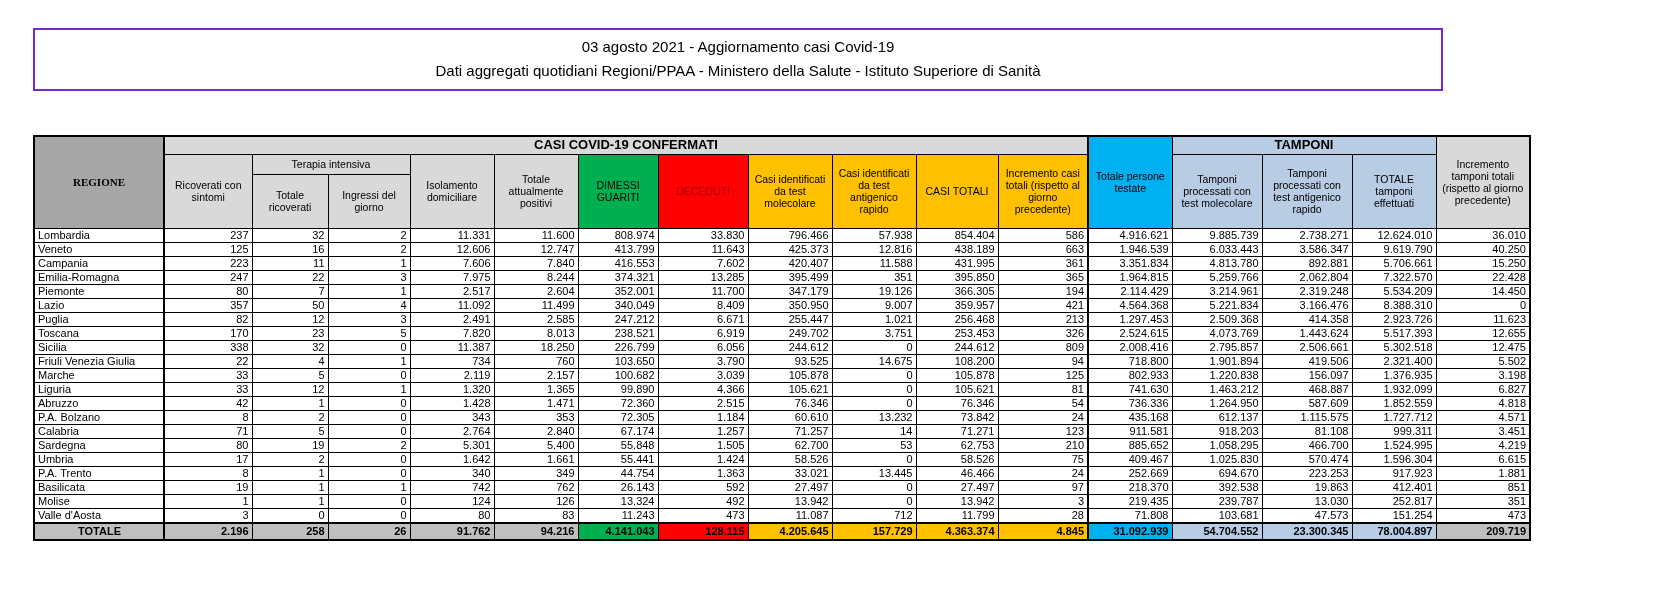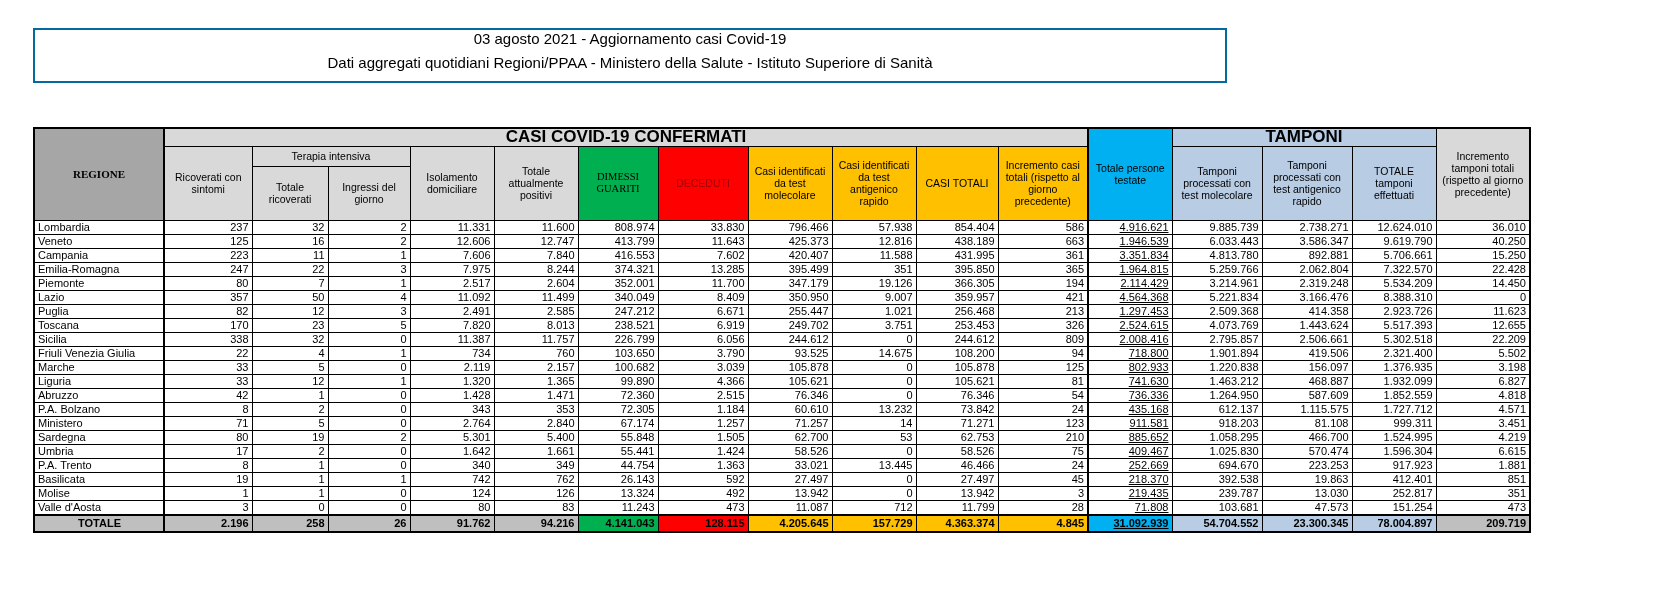--- a/index.html
+++ b/index.html
@@ -5,55 +5,55 @@
   html, body { margin:0; padding:0; background:#ffffff; }
   body {
     width:1676px; height:594px;
     font-family:"Liberation Sans", sans-serif;
     color:#000;
   }
   .page { padding:28px 0 0 33px; }
 
   
   .title-box {
-    width:1194px; border:2px solid #0369a1; box-sizing:border-box;
-    text-align:center; padding:0 0 10px 0;
+    width:1410px; border:2px solid #6d28d9; box-sizing:border-box;
+    text-align:center; padding:8px 0 10px 0;
   }
   .title-box .line1 { font-size:15px; }
   .title-box .line2 { font-size:15px; margin-top:7px; }
 
   
   table.covid {
     margin-top:44px;
     border-collapse:collapse; table-layout:fixed;
     border:2px solid #000;
     font-size:11px;
   }
   .covid th, .covid td {
     border:1px solid #000;
     overflow:hidden; box-sizing:border-box;
     padding:0 2px;
   }
   .covid th { font-weight:normal; text-align:center; vertical-align:middle; line-height:12px; font-size:10.5px; }
-  .covid .band { font-weight:bold; font-size:17px; }
+  .covid .band { font-weight:bold; font-size:13px; }
   .covid th.regione { background:var(--header_gray_dark); font-weight:bold; font-size:11px; border-right-width:2px;font-family:Liberation Serif, serif; }
   .covid .hgray   { background:var(--header_gray); }
-  .covid .hgreen  { background:var(--green);font-family:Liberation Serif, serif; }
+  .covid .hgreen  { background:var(--green); }
   .covid .hred    { background:var(--red); color:var(--deceduti_text); }
   .covid .horange { background:var(--orange); }
   .covid .hcyan   { background:var(--cyan); border-left-width:2px; }
   .covid .hblue   { background:var(--light_blue); }
   .covid tr.r1 { height:18px; }
   .covid tr.r2 { height:20px; }
   .covid tr.r3 { height:54px; }
 
   .covid tbody td { height:14px; line-height:13px; background:#fff; }
   .covid tbody td.region { text-align:left; padding-left:3px; border-right-width:2px; }
   .covid tbody td.num { text-align:right; padding-right:3px; }
-  .covid tbody td.thickleft { border-left-width:2px;text-decoration:underline; }
+  .covid tbody td.thickleft { border-left-width:2px; }
 
   .covid tr.totale td { font-weight:bold; border-top-width:2px; height:17px; }
   .covid tr.totale td.region { text-align:center; }
   .covid tr.totale .tgray   { background:var(--totale_gray); }
   .covid tr.totale .tgreen  { background:var(--green); }
   .covid tr.totale .tred    { background:var(--red); }
   .covid tr.totale .torange { background:var(--orange); }
   .covid tr.totale .tcyan   { background:var(--cyan);margin-top:12px; }
   .covid tr.totale .tblue   { background:var(--light_blue); }
 </style>
@@ -267,32 +267,32 @@
           <td class="num">1.443.624</td>
           <td class="num">5.517.393</td>
           <td class="num">12.655</td>
         </tr>
         <tr>
           <td class="region">Sicilia</td>
           <td class="num">338</td>
           <td class="num">32</td>
           <td class="num">0</td>
           <td class="num">11.387</td>
-          <td class="num">11.757</td>
+          <td class="num">18.250</td>
           <td class="num">226.799</td>
           <td class="num">6.056</td>
           <td class="num">244.612</td>
           <td class="num">0</td>
           <td class="num">244.612</td>
           <td class="num">809</td>
           <td class="num thickleft">2.008.416</td>
           <td class="num">2.795.857</td>
           <td class="num">2.506.661</td>
           <td class="num">5.302.518</td>
-          <td class="num">22.209</td>
+          <td class="num">12.475</td>
         </tr>
         <tr>
           <td class="region">Friuli Venezia Giulia</td>
           <td class="num">22</td>
           <td class="num">4</td>
           <td class="num">1</td>
           <td class="num">734</td>
           <td class="num">760</td>
           <td class="num">103.650</td>
           <td class="num">3.790</td>
@@ -376,21 +376,21 @@
           <td class="num">13.232</td>
           <td class="num">73.842</td>
           <td class="num">24</td>
           <td class="num thickleft">435.168</td>
           <td class="num">612.137</td>
           <td class="num">1.115.575</td>
           <td class="num">1.727.712</td>
           <td class="num">4.571</td>
         </tr>
         <tr>
-          <td class="region">Ministero</td>
+          <td class="region">Calabria</td>
           <td class="num">71</td>
           <td class="num">5</td>
           <td class="num">0</td>
           <td class="num">2.764</td>
           <td class="num">2.840</td>
           <td class="num">67.174</td>
           <td class="num">1.257</td>
           <td class="num">71.257</td>
           <td class="num">14</td>
           <td class="num">71.271</td>
@@ -463,21 +463,21 @@
           <td class="num">19</td>
           <td class="num">1</td>
           <td class="num">1</td>
           <td class="num">742</td>
           <td class="num">762</td>
           <td class="num">26.143</td>
           <td class="num">592</td>
           <td class="num">27.497</td>
           <td class="num">0</td>
           <td class="num">27.497</td>
-          <td class="num">45</td>
+          <td class="num">97</td>
           <td class="num thickleft">218.370</td>
           <td class="num">392.538</td>
           <td class="num">19.863</td>
           <td class="num">412.401</td>
           <td class="num">851</td>
         </tr>
         <tr>
           <td class="region">Molise</td>
           <td class="num">1</td>
           <td class="num">1</td>

